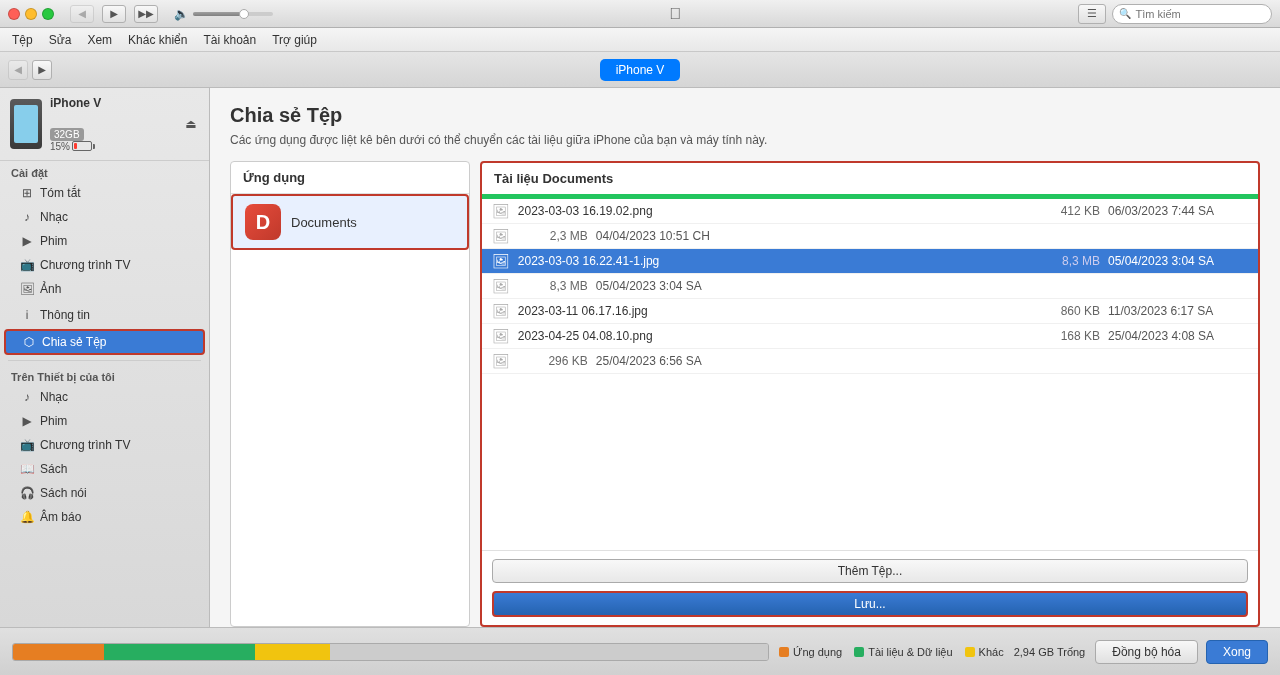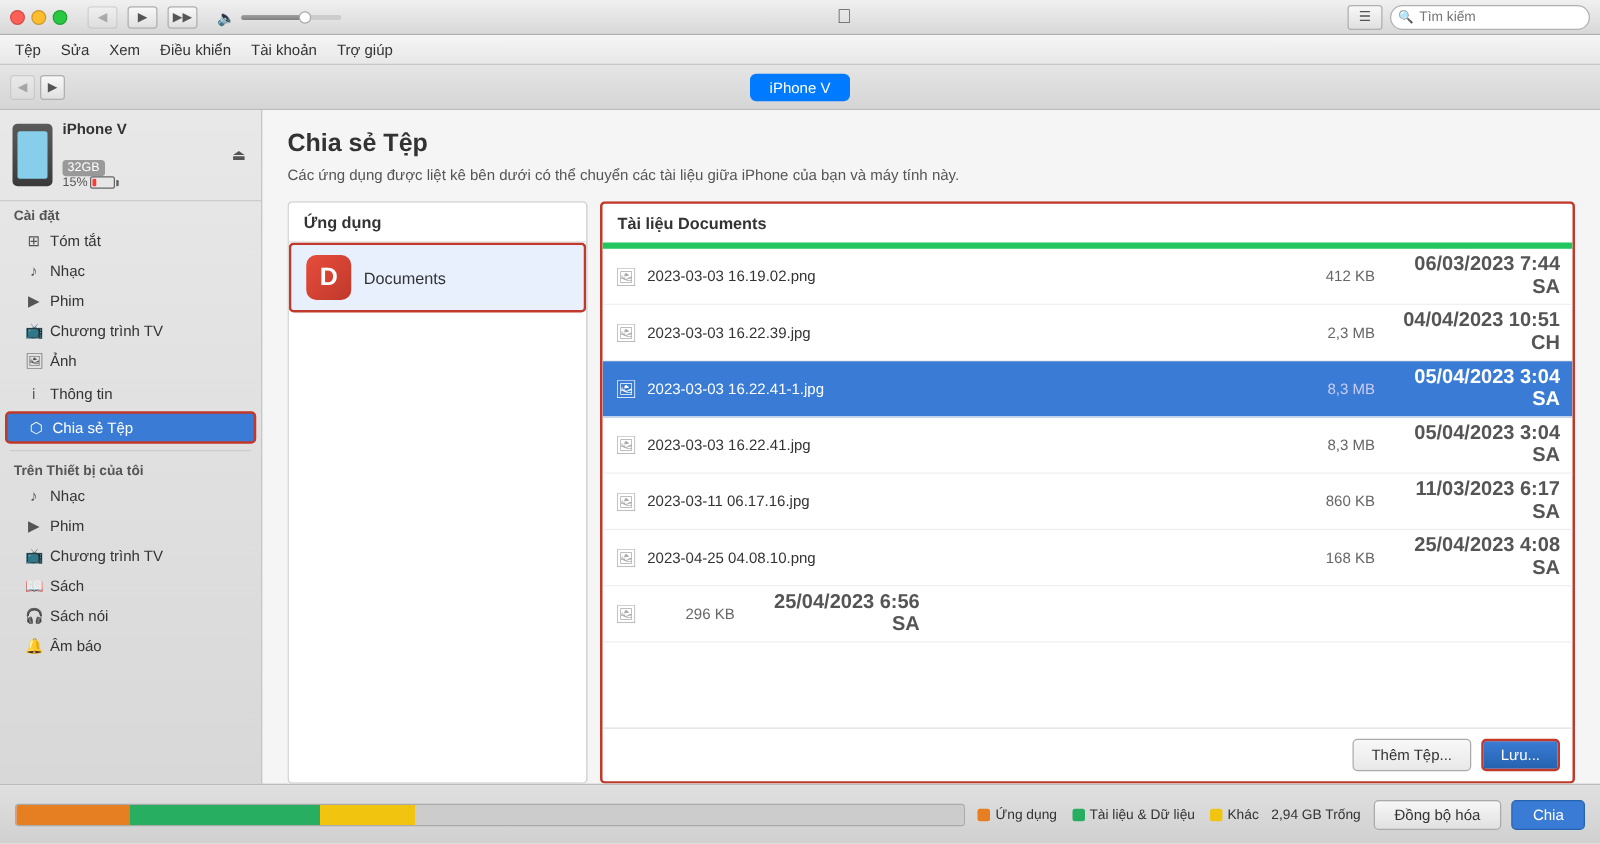--- a/index.html
+++ b/index.html
@@ -391,28 +391,29 @@
       background: #3a7bd5;
       color: white;
     }
     .doc-row.selected .doc-name { color: white; }
     .doc-row.selected .doc-size { color: #cce; }
     .doc-row.selected .doc-date { color: white; }
     .doc-icon { font-size: 14px; color: #aaa; flex-shrink: 0; }
     .doc-row.selected .doc-icon { color: white; }
     .doc-name { flex: 1; font-size: 12px; color: #333; }
     .doc-size { width: 70px; text-align: right; font-size: 12px; color: #666; flex-shrink: 0; }
-    .doc-date { width: 140px; text-align: right; font-size: 16px; color: #555; flex-shrink: 0; font-weight: bold; }
+    .doc-date { width: 140px; font-size: 12px; color: #555; flex-shrink: 0; }
     .docs-empty { flex: 1; }
     .docs-footer {
       padding: 8px 10px;
       border-top: 1px solid #e0e0e0;
       display: flex;
-      justify-content: flex-end;
+      justify-content: space-between;
       gap: 8px;
+      flex-direction: column;
     }
     .footer-btn {
       padding: 4px 14px;
       border: 1px solid #aaa;
       border-radius: 4px;
       background: linear-gradient(to bottom, #f8f8f8, #e8e8e8);
       font-size: 12px;
       color: #333;
       cursor: pointer;
     }
@@ -512,21 +513,21 @@
       <span class="search-icon">🔍</span>
       <input class="search-input" type="text" placeholder="Tìm kiếm" style="">
     </div>
   </div>
 </div>
 
 <div class="menu-bar">
   <div class="menu-item">Tệp</div>
   <div class="menu-item">Sửa</div>
   <div class="menu-item">Xem</div>
-  <div class="menu-item">Điều khiển</div>
+  <div class="menu-item">Khác khiển</div>
   <div class="menu-item">Tài khoản</div>
   <div class="menu-item">Trợ giúp</div>
 </div>
 
 <div class="device-bar">
   <div class="device-bar-inner">
     <div style="position:absolute;left:8px;display:flex;gap:4px;">
       <div class="arrow-btn disabled">◀</div>
       <div class="arrow-btn">▶</div>
     </div>
@@ -642,35 +643,33 @@
 
           <div class="doc-row">
             <span class="doc-icon">🖼</span>
             <span class="doc-name">2023-03-03 16.19.02.png</span>
             <span class="doc-size">412 KB</span>
             <span class="doc-date">06/03/2023 7:44 SA</span>
           </div>
 
           <div class="doc-row">
             <span class="doc-icon">🖼</span>
-            <span class="doc-name">2023-03-03 16.22.39.jpg</span>
             <span class="doc-size">2,3 MB</span>
             <span class="doc-date">04/04/2023 10:51 CH</span>
           </div>
 
           <div class="doc-row selected">
             <span class="doc-icon">🖼</span>
             <span class="doc-name">2023-03-03 16.22.41-1.jpg</span>
             <span class="doc-size">8,3 MB</span>
             <span class="doc-date">05/04/2023 3:04 SA</span>
           </div>
 
           <div class="doc-row">
             <span class="doc-icon">🖼</span>
-            <span class="doc-name">2023-03-03 16.22.41.jpg</span>
             <span class="doc-size">8,3 MB</span>
             <span class="doc-date">05/04/2023 3:04 SA</span>
           </div>
 
           <div class="doc-row">
             <span class="doc-icon">🖼</span>
             <span class="doc-name">2023-03-11 06.17.16.jpg</span>
             <span class="doc-size">860 KB</span>
             <span class="doc-date">11/03/2023 6:17 SA</span>
           </div>
@@ -715,15 +714,15 @@
       <span>Tài liệu &amp; Dữ liệu</span>
     </div>
     <div class="storage-label">
       <div class="storage-dot" style="background:#f1c40f;"></div>
       <span>Khác</span>
     </div>
   </div>
   <span class="storage-free-text">2,94 GB Trống</span>
   <div class="storage-actions">
     <button class="sync-btn">Đồng bộ hóa</button>
-    <button class="xong-btn">Chia</button>
+    <button class="xong-btn">Xong</button>
   </div>
 </div>
 
 </body></html>

